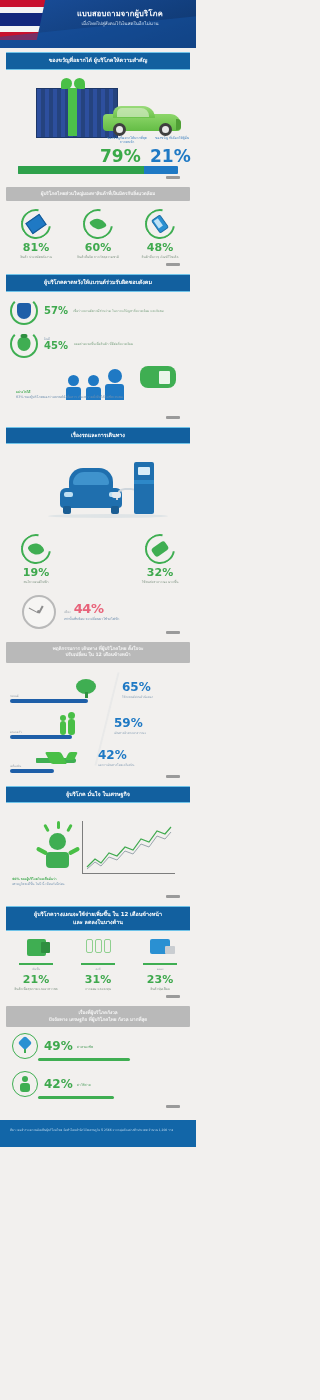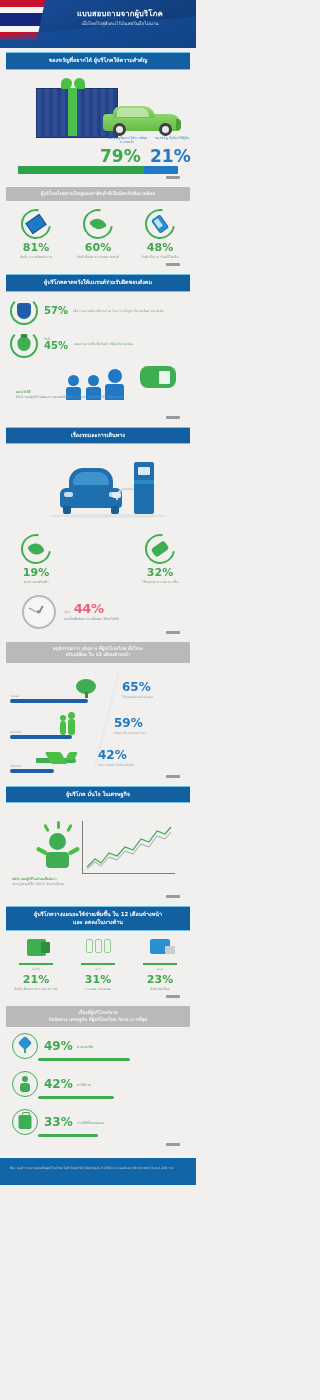--- a/index.html
+++ b/index.html
@@ -545,28 +545,20 @@
       <div class="fring">
           <div class="person">
             <div class="h"></div>
             <div class="b"></div>
           </div>
         </div>
       <div class="fpct">42%</div>
       <div class="flbl">ค่าใช้จ่าย</div>
       <div class="ftrack" id="f1" style="bottom:-2px;width:76px;"></div>
     </div>
-    <div class="fbar fwrap" style="margin-top:6px">
-      <div class="fring">
-          <div class="bagicon"></div>
-        </div>
-      <div class="fpct">33%</div>
-      <div class="flbl">รายได้ที่ไม่แน่นอน</div>
-      <div class="ftrack" id="f2" style="bottom:-2px;width:60px;"></div>
-    </div>
   </div>
   <div class="sec" style="padding-top:6px">
       <div class="tick"></div>
     </div>
 
   <div class="foot">
     <p>ที่มา: ผลสำรวจความคิดเห็นผู้บริโภคไทย จัดทำโดยสำนักวิจัยเศรษฐกิจ ปี 2566 จากกลุ่มตัวอย่างทั่วประเทศ จำนวน 1,200 ราย</p>
   </div>
 
 </div>

